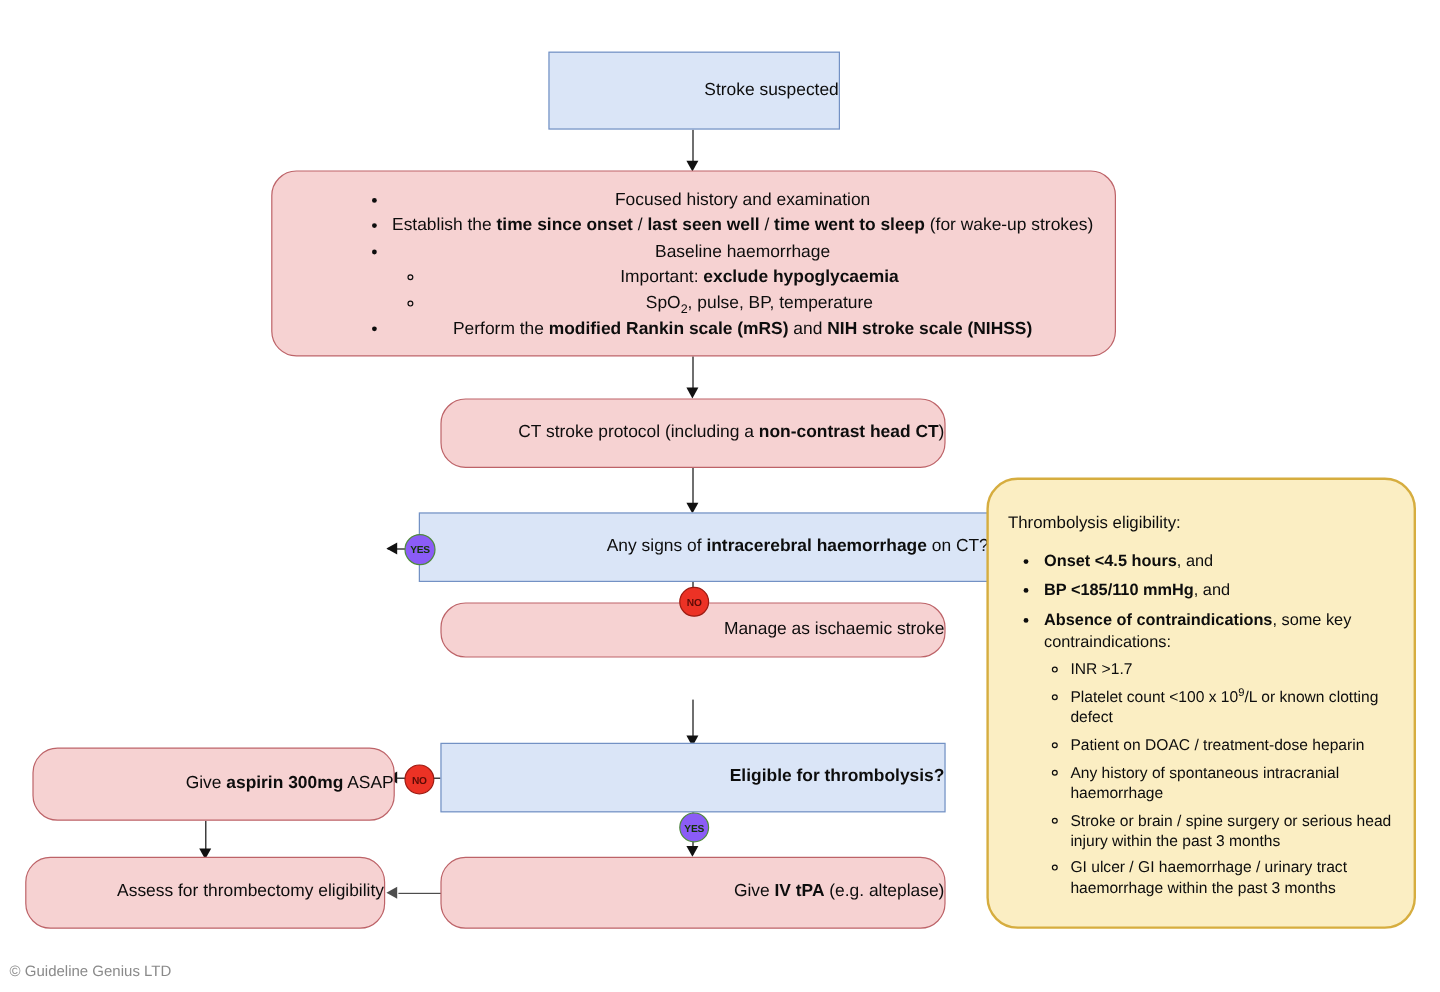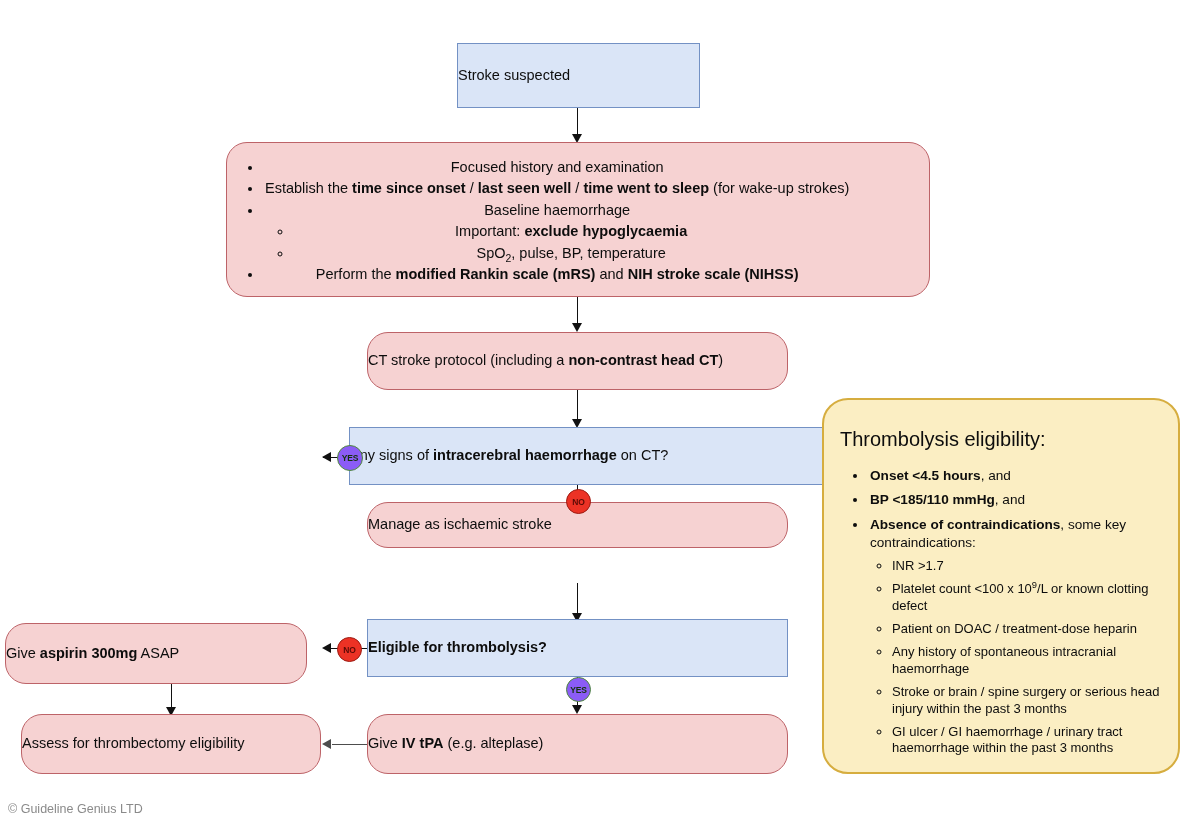--- a/index.html
+++ b/index.html
@@ -18,21 +18,21 @@
     background: #ffffff;
     overflow: hidden;
   }
 
   
   .node {
     position: absolute;
     box-sizing: border-box;
     display: flex;
     align-items: center;
-    justify-content: flex-start;
+    justify-content: flex-end;
     text-align: center;
     font-size: 14.5px;
     line-height: 1.35;
   }
   .node-blue {
     background: #dae5f7;
     border: 1.6px solid #7391c4;
     border-radius: 0;
   }
   .node-pink {
@@ -85,21 +85,21 @@
   
   .panel-inner {
     display: block;
     padding: 26px 16px 20px 16px;
     width: 100%;
     box-sizing: border-box;
     font-size: 13.6px;
   }
   .panel-title {
     margin: 0 0 14px 0;
-    font-size: 20px;
+    font-size: 14px;
   }
   .panel-inner ul.lvl1 { padding-left: 28px; }
   .panel-inner ul.lvl1 > li { margin-bottom: 6px; }
   .panel-inner ul.lvl2 {
     padding-left: 22px;
     margin-top: 6px;
     font-size: 13px;
   }
   .panel-inner ul.lvl2 > li { margin-bottom: 6px; line-height: 1.3; }
 
@@ -235,21 +235,21 @@
 
 
   <div class="node node-pink" style="left:367px; top:502px; width:421px; height:46px;">
     <span>Manage as ischaemic stroke</span>
   </div>
 
   <div class="node node-blue bold-node" style="left:367px; top:619px; width:421px; height:58px;">
     <span>Eligible for thrombolysis?</span>
   </div>
 
-  <div class="node node-pink" style="left:5px; top:623px; width:302px; height:61px;">
+  <div class="node node-pink" style="left:27px; top:623px; width:302px; height:61px;">
     <span>Give <b>aspirin 300mg</b> ASAP</span>
   </div>
 
   <div class="node node-pink" style="left:367px; top:714px; width:421px; height:60px;">
     <span>Give <b>IV tPA</b> (e.g. alteplase)</span>
   </div>
 
   <div class="node node-pink" style="left:21px; top:714px; width:300px; height:60px;">
     <span>Assess for thrombectomy eligibility</span>
   </div>

